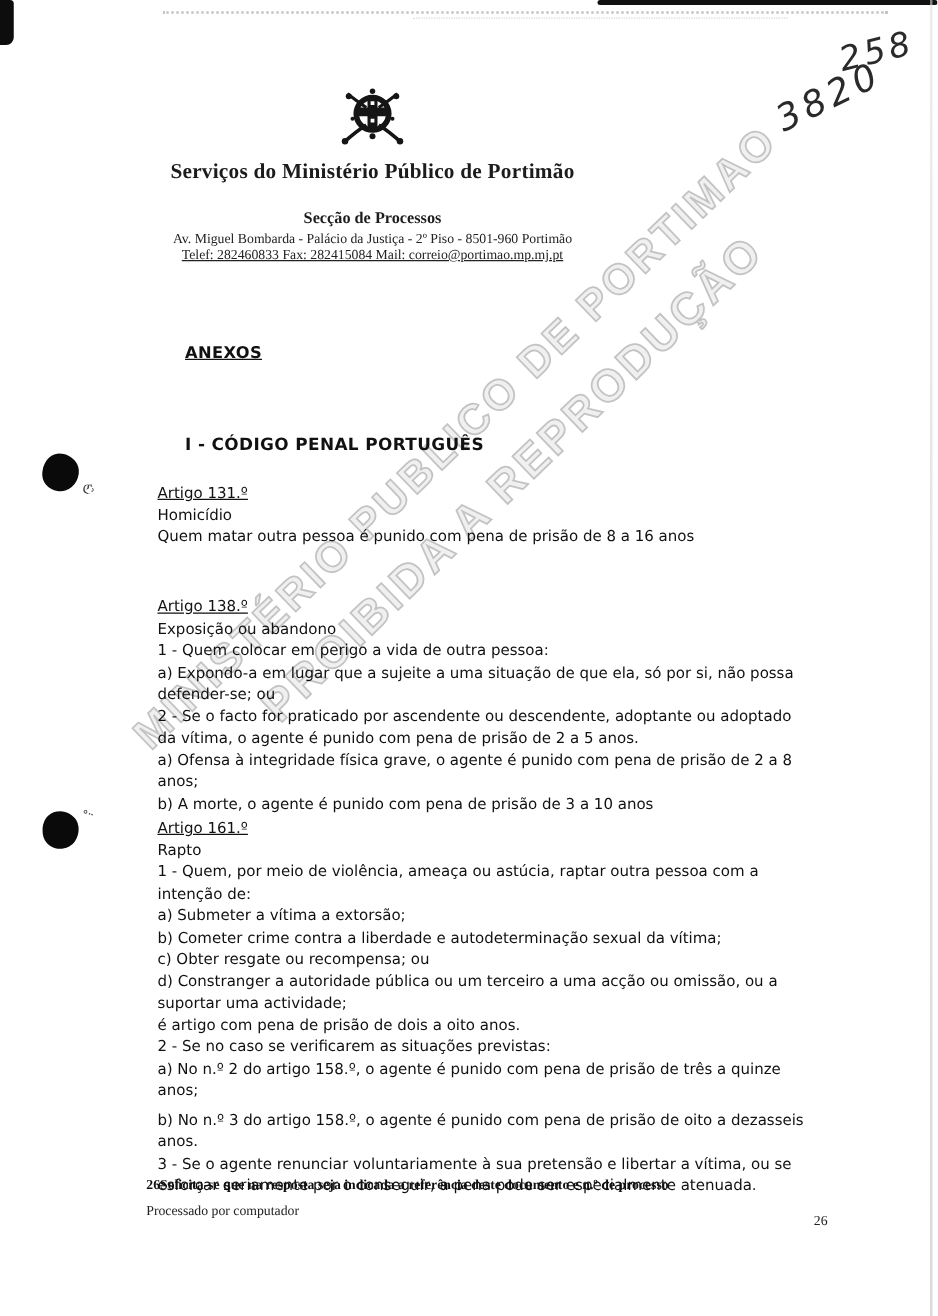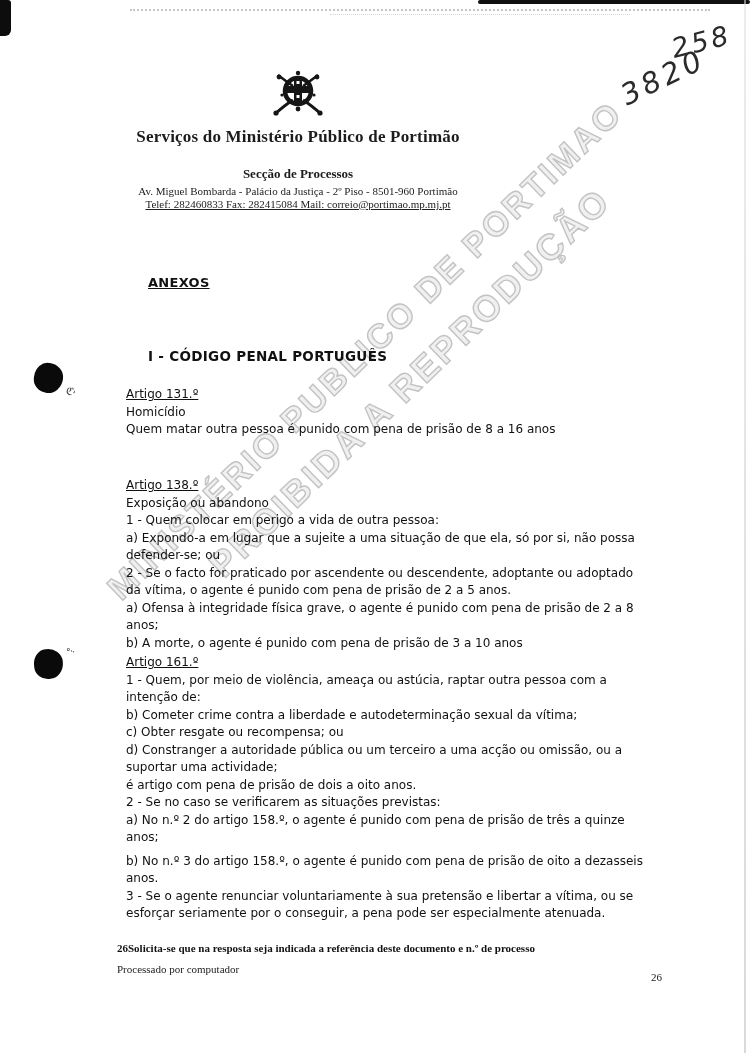--- a/index.html
+++ b/index.html
@@ -124,21 +124,23 @@
   <div>Exposição ou abandono</div>
   <div>1 - Quem colocar em perigo a vida de outra pessoa:</div>
   <div>a) Expondo-a em lugar que a sujeite a uma situação de que ela, só por si, não possa defender-se; ou</div>
   <div>2 - Se o facto for praticado por ascendente ou descendente, adoptante ou adoptado da vítima, o agente é punido com pena de prisão de 2 a 5 anos.</div>
   <div>a) Ofensa à integridade física grave, o agente é punido com pena de prisão de 2 a 8 anos;</div>
   <div>b) A morte, o agente é punido com pena de prisão de 3 a 10 anos</div>
 </div>
 
 <div class="doc a161">
   <div class="art-title">Artigo 161.º</div>
+  <div>Rapto</div>
   <div>1 - Quem, por meio de violência, ameaça ou astúcia, raptar outra pessoa com a intenção de:</div>
+  <div>a) Submeter a vítima a extorsão;</div>
   <div>b) Cometer crime contra a liberdade e autodeterminação sexual da vítima;</div>
   <div>c) Obter resgate ou recompensa; ou</div>
   <div>d) Constranger a autoridade pública ou um terceiro a uma acção ou omissão, ou a suportar uma actividade;</div>
   <div>é artigo com pena de prisão de dois a oito anos.</div>
   <div>2 - Se no caso se verificarem as situações previstas:</div>
   <div>a) No n.º 2 do artigo 158.º, o agente é punido com pena de prisão de três a quinze anos;</div>
   <div class="gap-before">b) No n.º 3 do artigo 158.º, o agente é punido com pena de prisão de oito a dezasseis anos.</div>
   <div>3 - Se o agente renunciar voluntariamente à sua pretensão e libertar a vítima, ou se esforçar seriamente por o conseguir, a pena pode ser especialmente atenuada.</div>
 </div>
 

